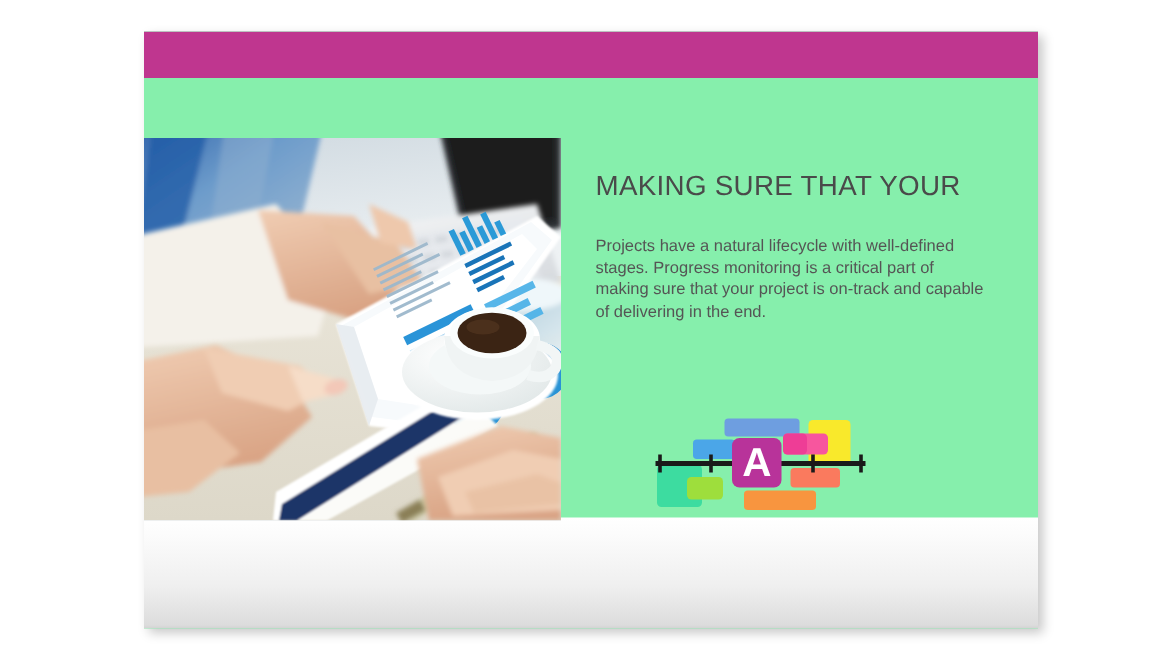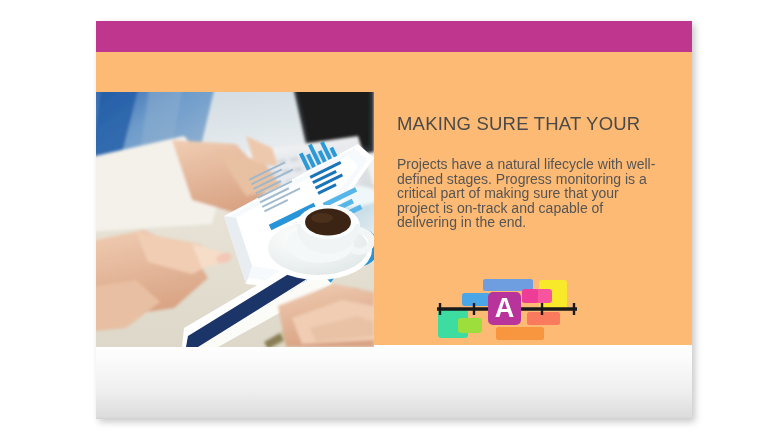--- a/index.html
+++ b/index.html
@@ -15,21 +15,21 @@
     font-family: "Liberation Sans", sans-serif;
   }
 
   
   #slide {
     position: absolute;
     left: 96px;
     top: 21px;
     width: 596px;
     height: 398px;
-    background: #fdba74;
+    background: #86efac;
     box-shadow: 3px 3px 7px rgba(0,0,0,0.22);
     overflow: hidden;
   }
 
   
   #accent-bar {
     position: absolute;
     left: 0;
     top: 0;
     width: 100%;
@@ -70,21 +70,21 @@
     font-size: 18.5px;
     line-height: 25px;
     color: #4a4a4a;
     letter-spacing: 0.2px;
     font-weight: 400;
     margin: 0;
   }
   #slide-body {
     margin: 0;
     margin-top: 21px;
-    font-size: 14px;
+    font-size: 11px;
     line-height: 14.6px;
     color: #555555;
   }
 
   
   #gantt-graphic {
     position: absolute;
     left: 338px;
     top: 246px;
     width: 146px;

